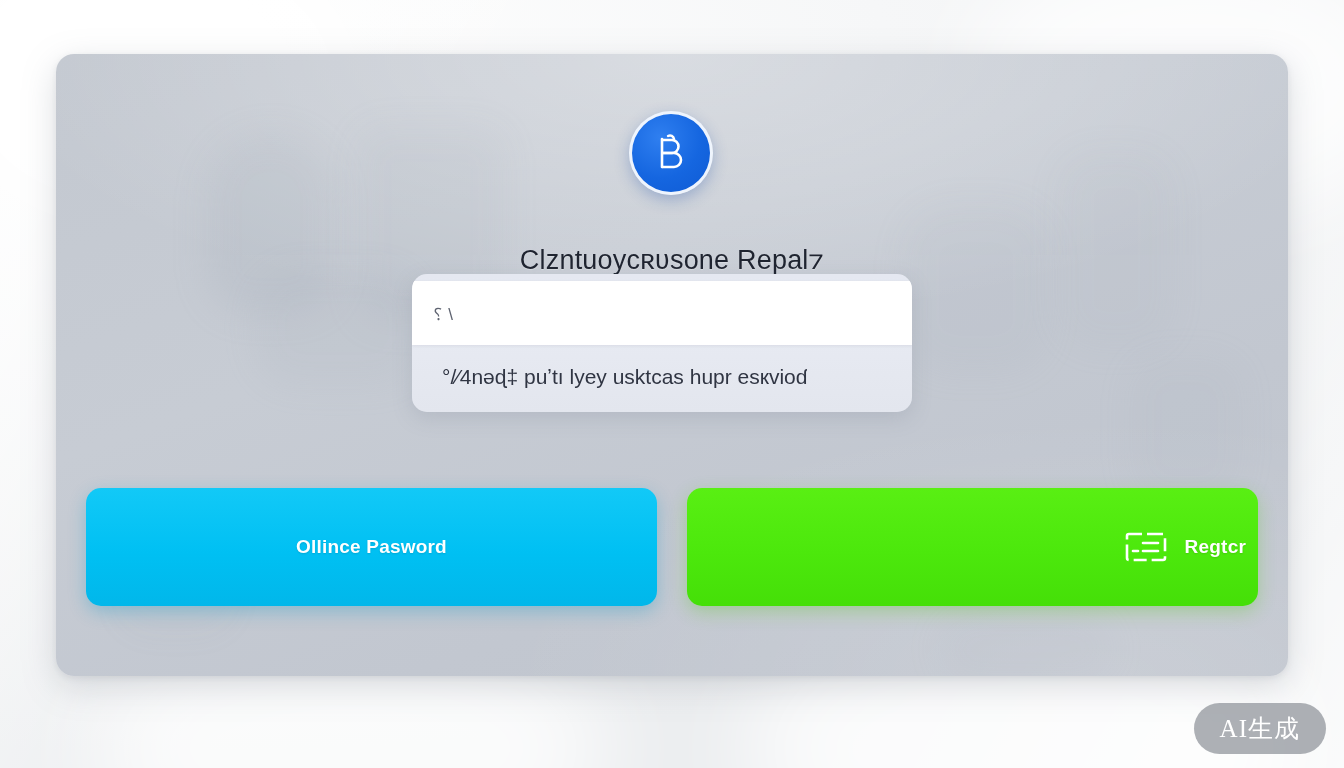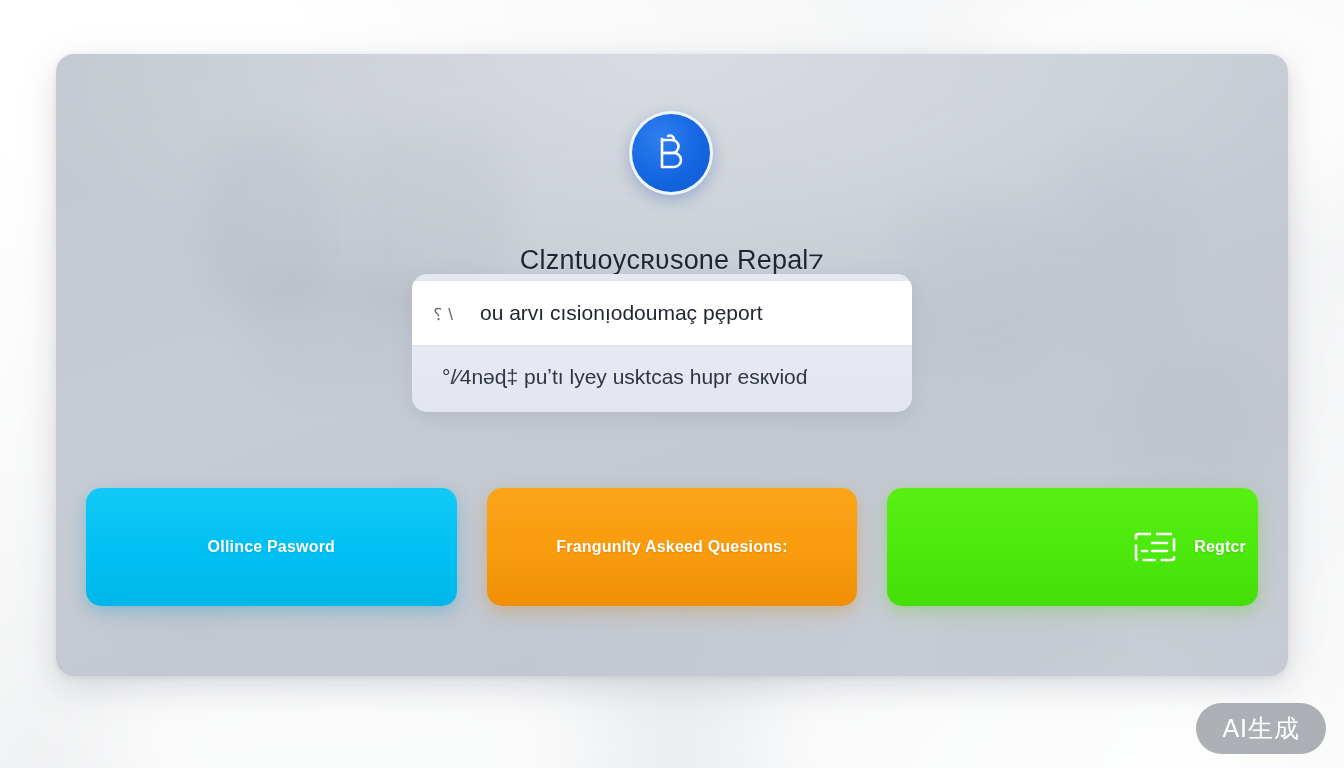--- a/index.html
+++ b/index.html
@@ -169,21 +169,21 @@
   .action-btn {
     flex: 1 1 0;
     height: 118px;
     border: none;
     border-radius: 15px;
     display: flex;
     align-items: center;
     justify-content: center;
     gap: 17px;
     font-family: "Liberation Sans", sans-serif;
-    font-size: 16px;
+    font-size: 19px;
     font-weight: 600;
     letter-spacing: 0.2px;
     color: #ffffff;
     cursor: pointer;
     text-shadow: 0 1px 2px rgba(0,0,0,0.12);
     white-space: nowrap;
     padding: 12px 12px;
   }
   .btn-cyan {
     background: linear-gradient(180deg, #12c9f7 0%, #00c0f3 55%, #01b7ea 100%);
@@ -205,20 +205,21 @@
     position: absolute;
     right: 18px;
     bottom: 14px;
     padding: 9px 26px;
     border-radius: 26px;
     background: rgba(150,154,160,0.78);
     color: #ffffff;
     font-size: 25px;
     letter-spacing: 1px;
     z-index: 9;
+    font-family: Liberation Serif, serif;
   }
 </style>
 </head>
 <body>
 
 <div class="page-bg">
   <div class="bg-diag"></div>
   <div class="bg-wisp w1"></div>
   <div class="bg-wisp w2"></div>
   <div class="bg-wisp w3"></div>
@@ -245,35 +246,31 @@
         <path d="M13 22 H25 a7 7 0 0 1 0 14 H13" stroke="#ffffff" stroke-width="2.6" fill="none" stroke-linejoin="round"></path>
         <path d="M19 5 a4 4 0 0 1 6 3" stroke="#ffffff" stroke-width="2.4" fill="none" stroke-linecap="round"></path>
       </svg>
     </div>
 
     <div class="app-title">Clzntuoycʀʋsone Repal⁊</div>
 
     <div class="info-card">
       <div class="info-row primary">
         <span class="row-mark">⸮ \</span>
-        <span class="row-text">ou arvı cısionı̣odoumaç pȩport</span>
       </div>
       <div class="info-row secondary">
         <span class="row-text">°/⁄4nǝɖ‡ puʼtı Ɩyey usktcas hupr esкviоɗ</span>
       </div>
     </div>
 
     <div class="actions">
       <button class="action-btn btn-cyan">
         <span>Ollince Pasword</span>
       </button>
 
-      <button class="action-btn btn-orange">
-        <span>Frangunlty Askeed Quesions:</span>
-      </button>
 
       <button class="action-btn btn-green">
         <svg class="btn-icon" viewBox="0 0 44 34">
           <path d="M5 4 h34 a2 2 0 0 1 2 2 v22 a2 2 0 0 1 -2 2 h-34 a2 2 0 0 1 -2 -2 v-22 a2 2 0 0 1 2 -2 z" fill="none" stroke="#ffffff" stroke-width="2.6" stroke-linejoin="round" stroke-dasharray="13 5 16 5 13 5 16 5"></path>
           <line x1="19" y1="13" x2="34" y2="13" stroke="#ffffff" stroke-width="2.6" stroke-linecap="round"></line>
           <line x1="19" y1="21" x2="34" y2="21" stroke="#ffffff" stroke-width="2.6" stroke-linecap="round"></line>
           <line x1="9" y1="21" x2="14" y2="21" stroke="#ffffff" stroke-width="2.6" stroke-linecap="round"></line>
         </svg>
         <span>Regtcr</span>
       </button>

